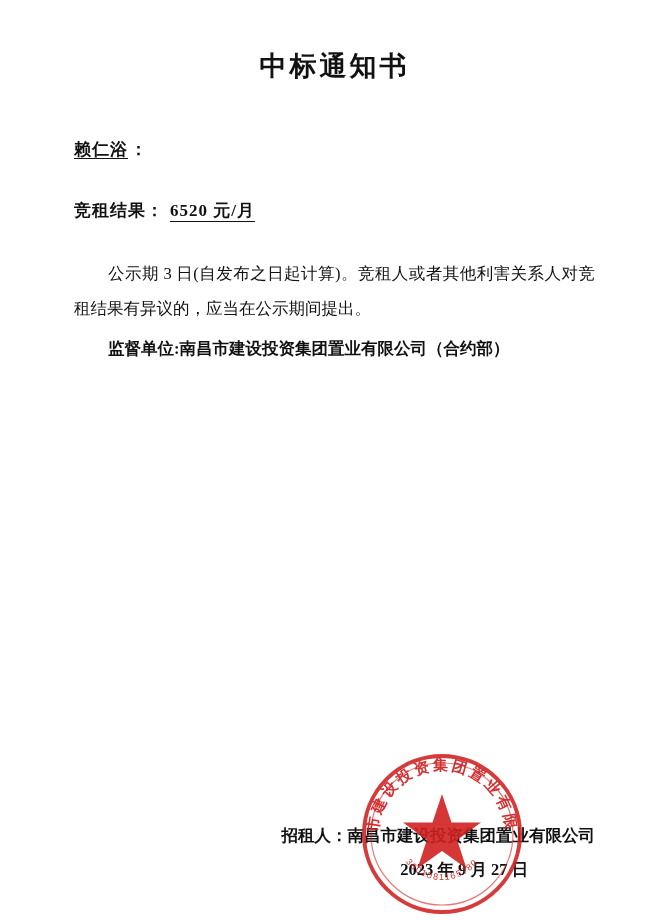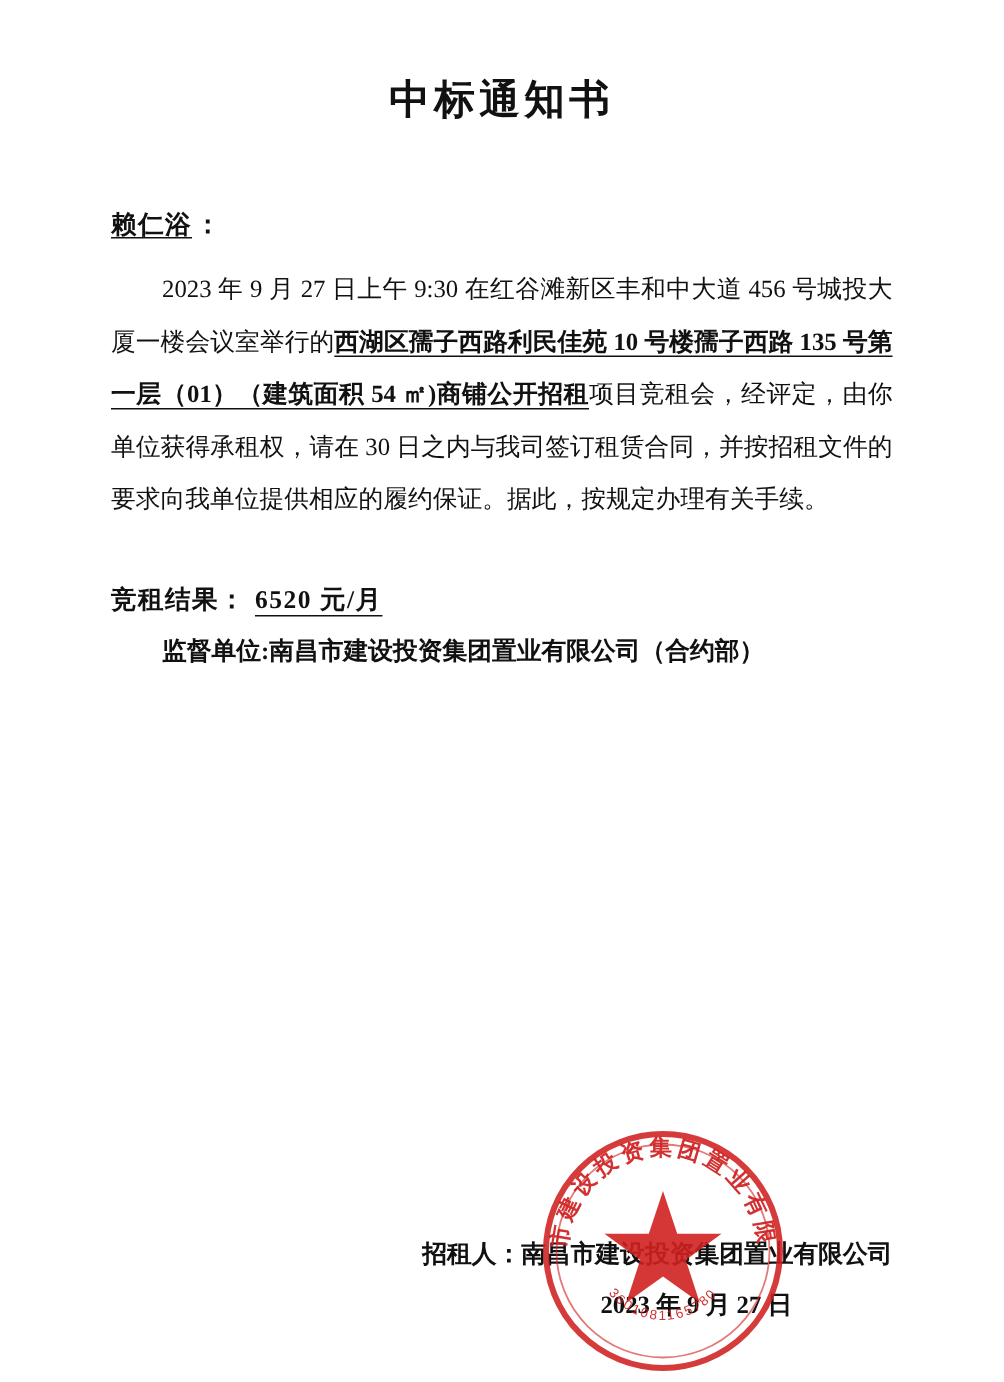--- a/index.html
+++ b/index.html
@@ -127,30 +127,28 @@
 <body>
 
 <div class="page">
 
   <div class="doc-title">中标通知书</div>
 
   <div class="recipient">
     <span class="name">赖仁浴</span><span class="colon">：</span>
   </div>
 
-  <div class="body-block">
-    <p>
-      <span>2023 年 9 月 27 日上午 9:30 在红谷滩新区丰和中大道 456 号城投大厦一楼会议室举行的</span><span class="u">西湖区孺子西路利民佳苑 10 号楼孺子西路 135 号第一层（01）（建筑面积 54 ㎡)商铺公开招租</span><span>项目竞租会，经评定，由你单位获得承租权，请在 30 日之内与我司签订租赁合同，并按招租文件的要求向我单位提供相应的履约保证。据此，按规定办理有关手续。</span>
-    </p>
-  </div>
 
   <div class="result-row">
     <span class="label">竞租结果：</span><span class="value">6520 元/月</span>
   </div>
 
+  <div class="notice-block">
+    <p>公示期 3 日(自发布之日起计算)。竞租人或者其他利害关系人对竞租结果有异议的，应当在公示期间提出。</p>
+  </div>
 
   <div class="contact-block">
     <div>监督单位:南昌市建设投资集团置业有限公司（合约部）</div>
   </div>
 
   <div class="signature">
     <div>招租人：南昌市建设投资集团置业有限公司</div>
     <div class="date">2023 年 9 月 27 日</div>
   </div>
 

